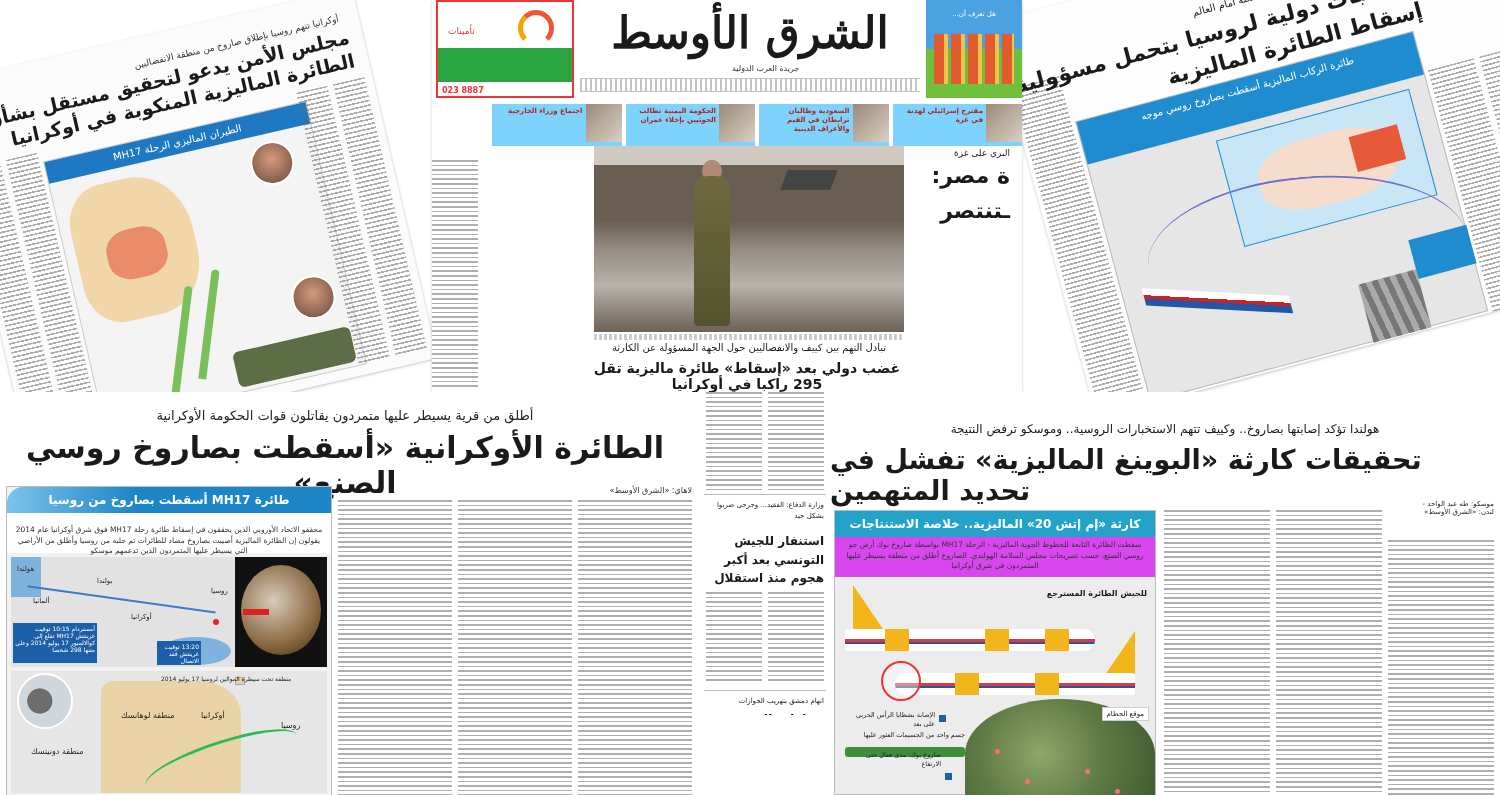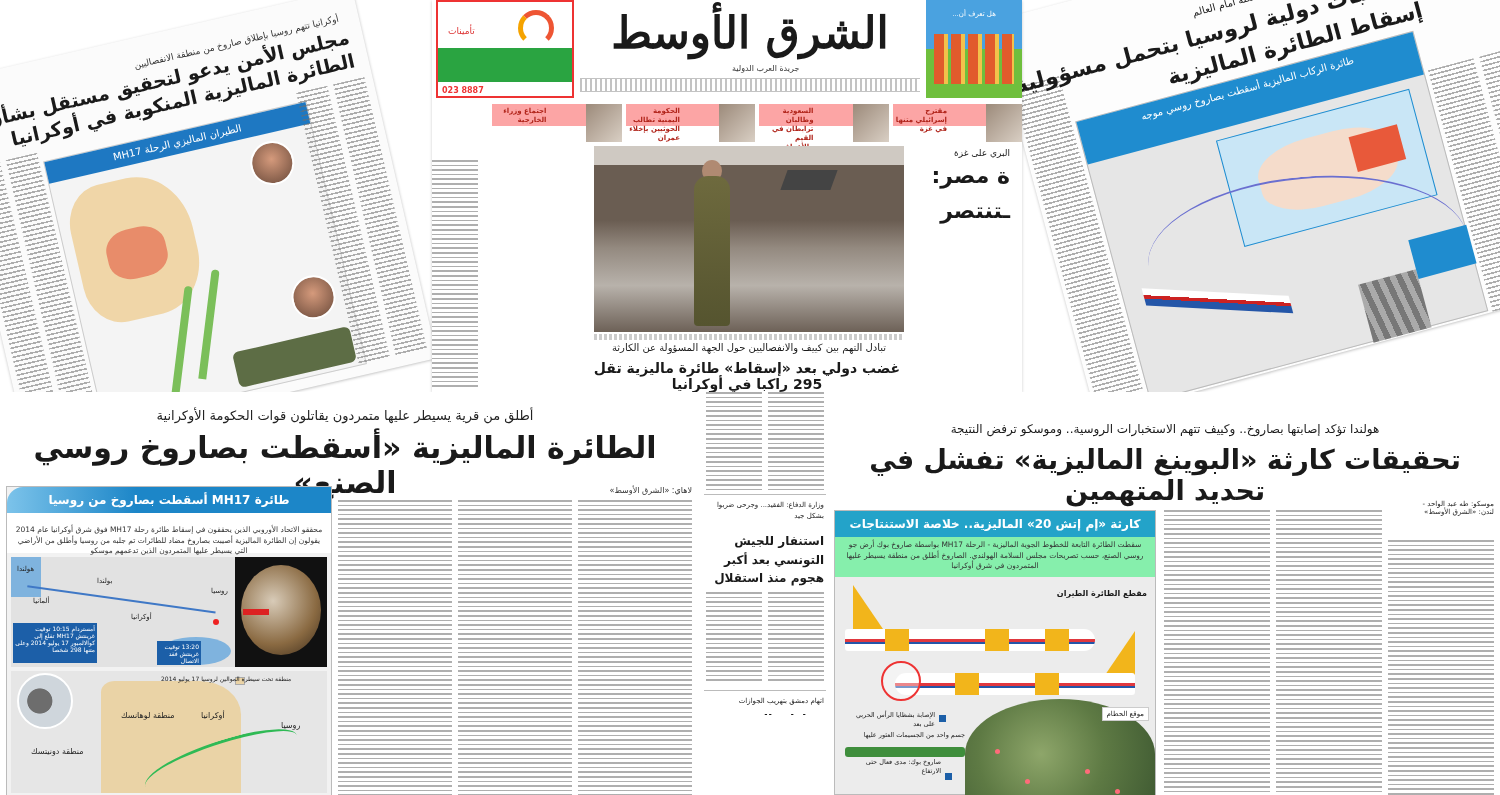--- a/index.html
+++ b/index.html
@@ -39,21 +39,21 @@
   #page2 .masthead { position: absolute; left: 148px; top: 4px; width: 340px; height: 64px; text-align: center; }
   #page2 .masthead .title { font-family: "DejaVu Serif", serif; font-size: 44px; font-weight: bold; letter-spacing: 1px; line-height: 58px; }
   #page2 .subtitle { position: absolute; left: 300px; top: 64px; font-size: 8px; color: #333; }
   #page2 .dateline { position: absolute; left: 148px; top: 78px; width: 340px; height: 14px; border-top: 1px solid #888; border-bottom: 1px solid #888;
       background: repeating-linear-gradient(90deg, #888 0 2px, transparent 2px 5px); opacity: .5; }
   #page2 .ad-right { position: absolute; right: 0; top: 0; width: 96px; height: 98px; background: linear-gradient(#4aa2e0 0 50%, #6fbf3d 50%); }
   #page2 .ad-right .bottles { position: absolute; left: 8px; top: 34px; width: 80px; height: 50px;
       background: repeating-linear-gradient(90deg, #e15b2c 0 10px, #f3c24b 10px 14px, transparent 14px 17px); }
   #page2 .ad-right .slogan { position: absolute; top: 10px; left: 4px; width: 88px; font-size: 7px; color: #fff; text-align: center; }
   #page2 .teasers { position: absolute; left: 60px; top: 104px; width: 530px; height: 40px; display: flex; flex-direction: row-reverse; gap: 4px; }
-  .teaser { flex: 1; display: flex; flex-direction: row-reverse; background: #fca5a5; height: 22px; gap: 36px; }
+  .teaser { flex: 1; display: flex; flex-direction: row-reverse; background: #7dd3fc; height: 42px; }
   .teaser .thumb { width: 36px; height: 38px; background: linear-gradient(135deg, #9c8a7a, #d9cfc4); }
   .teaser .ttext { flex: 1; font-size: 7px; color: #b0241a; font-weight: bold; padding: 3px; text-align: right; line-height: 1.3; }
   #page2 .side-story { position: absolute; left: 50px; top: 148px; width: 110px; text-align: right; }
   #page2 .side-story .k { font-size: 9px; color: #333; }
   #page2 .side-story .h { font-size: 18px; font-weight: bold; line-height: 1.5; }
   #page2 .photo { position: absolute; left: 162px; top: 146px; width: 310px; height: 186px;
       background: linear-gradient(180deg, #cfc9c2 0 10%, #6a5d52 10% 40%, #948a80 55%, #b8b2ab 75%, #6d6157 100%); }
   #page2 .photo .soldier { position: absolute; left: 100px; top: 30px; width: 36px; height: 150px; background: linear-gradient(#6e6a3e, #55542f); border-radius: 14px 14px 4px 4px; }
   #page2 .photo .head { position: absolute; left: 108px; top: 14px; width: 20px; height: 22px; border-radius: 50%; background: #b08a72; }
   #page2 .photo .wreck { position: absolute; left: 190px; top: 24px; width: 50px; height: 20px; background: #444; transform: skewX(-20deg); }
@@ -116,24 +116,24 @@
   #page5 .s1k { position: absolute; right: 6px; top: 108px; width: 118px; font-size: 7px; text-align: right; line-height: 1.5; }
   #page5 .s1h { position: absolute; right: 6px; top: 140px; width: 118px; font-size: 12px; font-weight: bold; text-align: right; line-height: 1.55; }
   #page5 .midcols { position: absolute; left: 6px; top: 200px; width: 118px; height: 90px; }
   #page5 .s2k { position: absolute; right: 6px; top: 305px; width: 118px; font-size: 7px; text-align: right; }
   #page5 .s2h { position: absolute; right: 6px; top: 318px; width: 118px; font-size: 13px; font-weight: bold; text-align: right; line-height: 1.55; }
   #page5 .botcols { position: absolute; left: 6px; top: 380px; width: 118px; height: 23px; }
 
   
   #page6 { position: absolute; left: 830px; top: 392px; width: 670px; height: 403px; background: #fff; overflow: hidden; }
   #page6 .kicker { position: absolute; left: 0; top: 30px; width: 670px; text-align: center; font-size: 12px; }
-  #page6 .headline { position: absolute; left: 0; top: 52px; width: 670px; text-align: center; font-size: 27px; font-weight: bold; }
+  #page6 .headline { position: absolute; left: 0; top: 52px; width: 670px; text-align: left; font-size: 27px; font-weight: bold; }
   #page6 .graphic { position: absolute; left: 4px; top: 118px; width: 322px; height: 285px; background: #ececec; border: 1px solid #bbb; }
   #page6 .gbar { height: 26px; background: #23a3c9; color: #fff; font-size: 12px; font-weight: bold; text-align: center; line-height: 26px; }
-  #page6 .intro { height: 40px; background: #86efac; font-size: 7.5px; text-align: center; padding: 3px 8px; line-height: 1.4; color: #333; }
+  #page6 .intro { height: 40px; background: #d946ef; font-size: 7.5px; text-align: center; padding: 3px 8px; line-height: 1.4; color: #333; }
   #page6 .gtitle { position: absolute; right: 8px; top: 78px; font-size: 8px; font-weight: bold; }
   #page6 .plane { position: absolute; height: 22px; border-radius: 11px 40px 40px 11px;
       background: linear-gradient(#fff 0 45%, #e0383f 45% 58%, #2456a8 58% 66%, #fff 66%); }
   #page6 .plane .band { position: absolute; top: 0; width: 24px; height: 22px; background: #f2b51b; }
   #page6 .tail { position: absolute; width: 30px; height: 44px; background: #f2b51b; clip-path: polygon(0 0, 100% 100%, 0 100%); }
   #page6 .marker { position: absolute; width: 40px; height: 40px; border-radius: 50%; border: 2px solid #e33; background: rgba(255,255,255,.4); }
   #page6 .terrain { position: absolute; left: 130px; top: 188px; width: 190px; height: 110px; border-radius: 50% 50% 0 0;
       background: radial-gradient(circle at 40% 50%, #8ea66a, #5e7a44 50%, #3f5a32); }
   #page6 .terrain .dot { position: absolute; width: 5px; height: 5px; background: #ff6b7a; border-radius: 50%; }
   #page6 .site-label { position: absolute; right: 6px; top: 196px; background: #fff; font-size: 7px; padding: 2px 4px; border: 1px solid #ccc; }
@@ -203,21 +203,21 @@
   </div>
   <div class="subtitle rtl">جريدة العرب الدولية</div>
   <div class="dateline"></div>
   <div class="ad-right">
     <div class="slogan rtl">هل تعرف أن...</div>
     <div class="bottles"></div>
   </div>
   <div class="teasers">
     <div class="teaser">
         <div class="thumb"></div>
-        <div class="ttext rtl">مقترح إسرائيلي متنها في غزة</div>
+        <div class="ttext rtl">مقترح إسرائيلي لهدنة في غزة</div>
       </div>
     <div class="teaser">
         <div class="thumb"></div>
         <div class="ttext rtl">السعودية وطالبان ترابطان في القيم والأعراف الدينية</div>
       </div>
     <div class="teaser">
         <div class="thumb"></div>
         <div class="ttext rtl">الحكومة اليمنية تطالب الحوثيين بإخلاء عمران</div>
       </div>
     <div class="teaser">
@@ -237,21 +237,21 @@
   <div class="main-kicker rtl">تبادل التهم بين كييف والانفصاليين حول الجهة المسؤولة عن الكارثة</div>
   <div class="main-head rtl">غضب دولي بعد «إسقاط» طائرة ماليزية تقل 295 راكبا في أوكرانيا</div>
   <div class="right-story">
     <div class="k rtl">البري على غزة</div>
     <div class="h rtl">ة مصر: ـتنتصر</div>
   </div>
 </div>
 
 <div id="page4">
   <div class="kicker rtl">أطلق من قرية يسيطر عليها متمردون يقاتلون قوات الحكومة الأوكرانية</div>
-  <div class="headline rtl">الطائرة الماليزية «أسقطت بصاروخ روسي الصنع»</div>
+  <div class="headline rtl">الطائرة الأوكرانية «أسقطت بصاروخ روسي الصنع»</div>
   <div class="graphic">
     <div class="gbar rtl">طائرة MH17 أسقطت بصاروخ من روسيا</div>
     <div class="intro rtl">محققو الاتحاد الأوروبي الذين يحققون في إسقاط طائرة رحلة MH17 فوق شرق أوكرانيا عام 2014 يقولون إن الطائرة الماليزية أصيبت بصاروخ مضاد للطائرات تم جلبه من روسيا وأطلق من الأراضي التي يسيطر عليها المتمردون الذين تدعمهم موسكو</div>
     <div class="map1">
       <div class="sea2"></div>
       <div class="sea"></div>
       <div class="route"></div>
       <div class="crash"></div>
       <label style="left:6px;top:8px" class="rtl">هولندا</label>
       <label style="left:22px;top:40px" class="rtl">ألمانيا</label>
@@ -307,21 +307,21 @@
       <div class="col"></div>
     </div>
 </div>
 
 <div id="page6">
   <div class="kicker rtl">هولندا تؤكد إصابتها بصاروخ.. وكييف تتهم الاستخبارات الروسية.. وموسكو ترفض النتيجة</div>
   <div class="headline rtl">تحقيقات كارثة «البوينغ الماليزية» تفشل في تحديد المتهمين</div>
   <div class="graphic">
     <div class="gbar rtl">كارثة «إم إتش 20» الماليزية.. خلاصة الاستنتاجات</div>
     <div class="intro rtl">سقطت الطائرة التابعة للخطوط الجوية الماليزية - الرحلة MH17 بواسطة صاروخ بوك أرض جو روسي الصنع، حسب تصريحات مجلس السلامة الهولندي. الصاروخ أطلق من منطقة يسيطر عليها المتمردون في شرق أوكرانيا</div>
-    <div class="gtitle rtl">مقطع الطائرة الطيران</div>
+    <div class="gtitle rtl">للجيش الطائرة المسترجع</div>
     <div class="tail" style="left:18px;top:74px"></div>
     <div class="plane" style="left:10px;top:118px;width:250px">
       <div class="band" style="left:40px"></div>
         <div class="band" style="left:140px"></div>
         <div class="band" style="left:200px"></div>
     </div>
     <div class="tail" style="left:270px;top:120px;transform:scaleX(-1)"></div>
     <div class="plane" style="left:60px;top:162px;width:240px;border-radius:40px 11px 11px 40px">
       <div class="band" style="left:60px"></div>
         <div class="band" style="left:140px"></div>
@@ -333,21 +333,21 @@
     <div class="terrain">
       <div class="dot" style="left:30px;top:50px"></div>
       <div class="dot" style="left:60px;top:80px"></div>
       <div class="dot" style="left:120px;top:70px"></div>
       <div class="dot" style="left:150px;top:90px"></div>
 
     </div>
     <div class="site-label rtl">موقع الحطام</div>
     <div class="missile"></div>
     <div class="bluesq" style="left:110px;top:262px"></div>
-    <div class="note rtl" style="left:10px;top:247px;width:96px">صاروخ بوك: مدى فعال حتى الارتفاع</div>
+    <div class="note rtl" style="left:10px;top:240px;width:96px">صاروخ بوك: مدى فعال حتى الارتفاع</div>
   </div>
   <div class="byline rtl">موسكو: طه عبد الواحد - لندن: «الشرق الأوسط»</div>
   <div class="cols-wrap cols">
     <div class="col" style="margin-top:30px"></div>
       <div class="col"></div>
       <div class="col"></div>
   </div>
 </div>
 
 </body></html>

